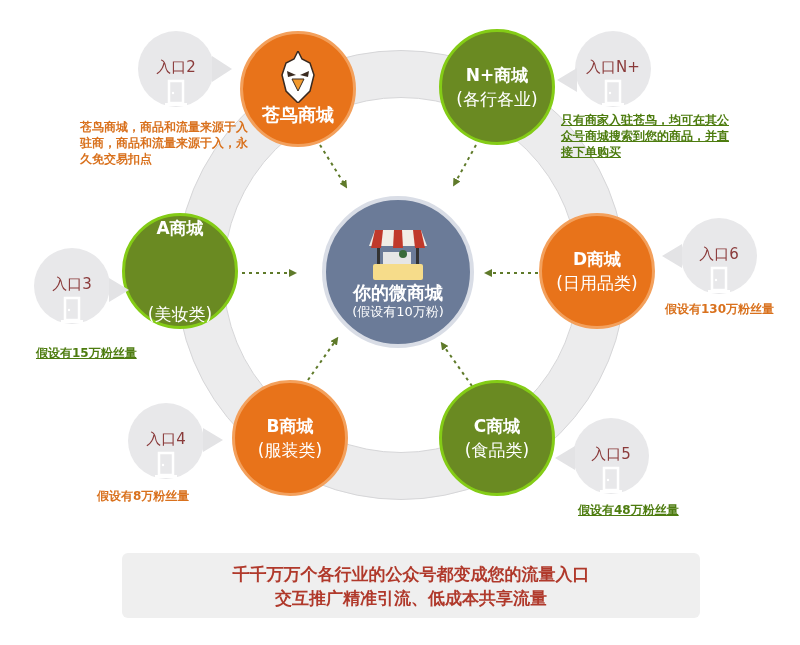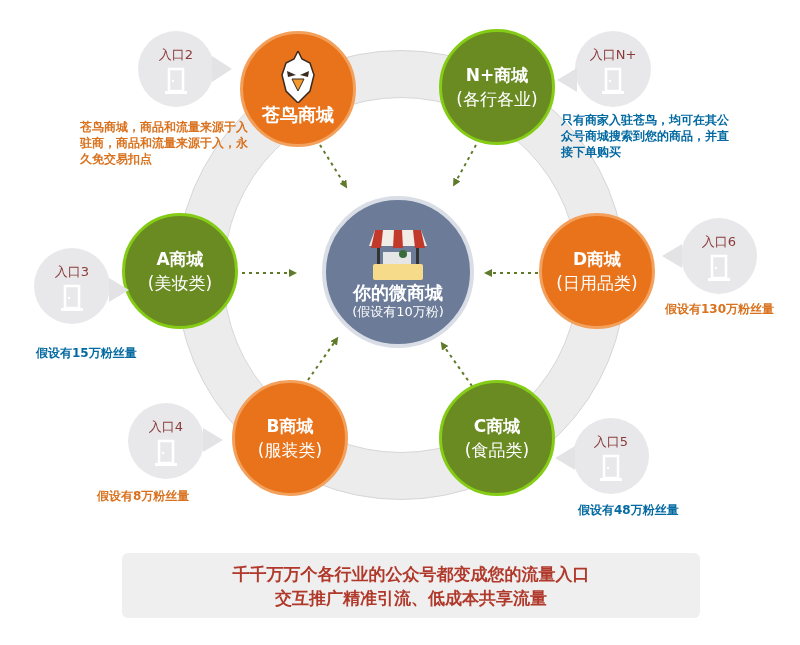--- a/index.html
+++ b/index.html
@@ -8,26 +8,26 @@
   .ring { position:absolute; border-radius:50%; }
   .node { position:absolute; border-radius:50%; display:flex; flex-direction:column;
           align-items:center; justify-content:center; color:#ffffff; text-align:center;
           box-sizing:border-box; }
   .node .t1 { font-size:17px; line-height:24px; font-weight:bold; }
   .node .t2 { font-size:17px; line-height:24px; }
   .orange { background:#e8731a; border:3px solid #f3a05c; }
   .green { background:#6a8a22; border:3px solid #84cc16; }
   .entry { position:absolute; width:76px; height:76px; border-radius:50%; background:#e8e8ea;
            display:flex; flex-direction:column; align-items:center; }
-  .entry .lbl { margin-top:16px; font-size:13px; color:#8a3a3a; line-height:16px; }
+  .entry .lbl { margin-top:28px; font-size:15px; color:#8a3a3a; line-height:16px; }
   .entry .door { margin-top:4px; }
   .tri { position:absolute; width:0; height:0; }
   .note { position:absolute; font-size:12px; line-height:16px; font-weight:bold; }
   .note.orange-t { color:#d9711d; }
-  .note.green-t { color:#0369a1; }
+  .note.green-t { color:#4d7c0f;text-decoration:underline; }
   .banner { position:absolute; left:122px; top:553px; width:578px; height:65px; background:#efefef;
             border-radius:6px; display:flex; flex-direction:column; align-items:center; justify-content:center; }
   .banner div { font-size:17px; line-height:24px; color:#b0392b; font-weight:bold; }
   svg.arrows { position:absolute; left:0; top:0; }
 </style>
 </head>
 <body>
 
 <div class="ring" style="left:176px;top:50px;width:450px;height:450px;background:#ececed;border:1px solid #d6d6d8;box-sizing:border-box;"></div>
 <div class="ring" style="left:223px;top:97px;width:356px;height:356px;background:#ffffff;border:1px solid #d6d6d8;box-sizing:border-box;"></div>
@@ -72,21 +72,21 @@
     <path d="M14,28 L26,28 L20,40 Z" fill="#f29a2e" stroke="#3a2a20" stroke-width="1"></path>
   </svg>
   <div class="t1" style="font-size:18px;">苍鸟商城</div>
 </div>
 
 <div class="node green" style="left:439px;top:29px;width:116px;height:116px;">
   <div class="t1">N+商城</div>
   <div class="t2">(各行各业)</div>
 </div>
 
-<div class="node green" style="left:122px;top:213px;width:116px;height:116px;">
+<div class="node green" style="left:122px;top:213px;width:116px;height:116px;justify-content:space-between;">
   <div class="t1">A商城</div>
   <div class="t2">(美妆类)</div>
 </div>
 
 <div class="node orange" style="left:539px;top:213px;width:116px;height:116px;">
   <div class="t1">D商城</div>
   <div class="t2">(日用品类)</div>
 </div>
 
 <div class="node orange" style="left:232px;top:380px;width:116px;height:116px;">

